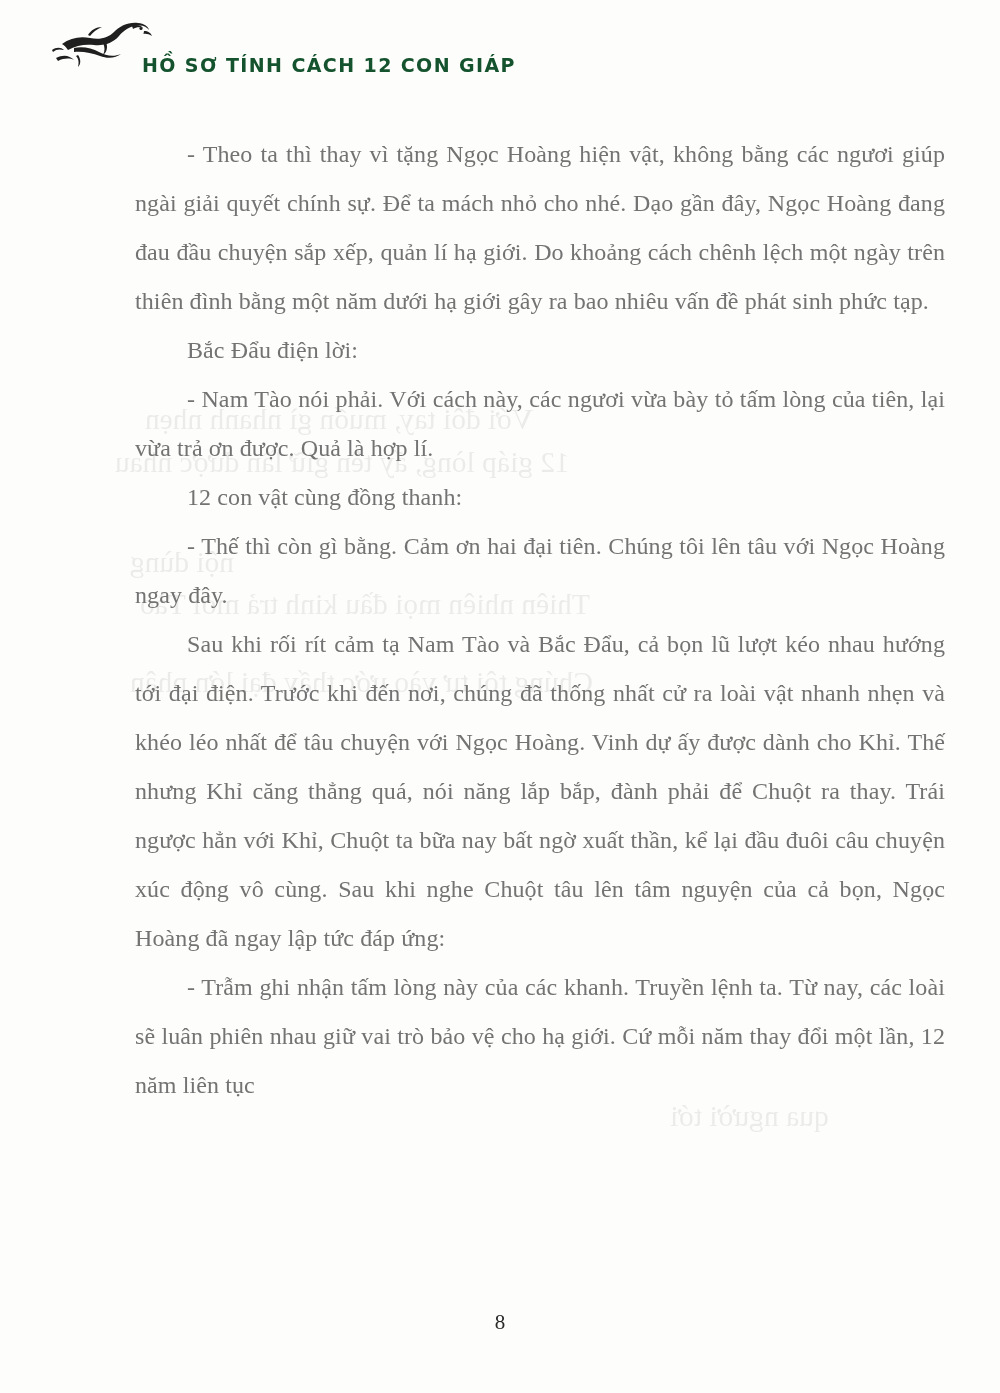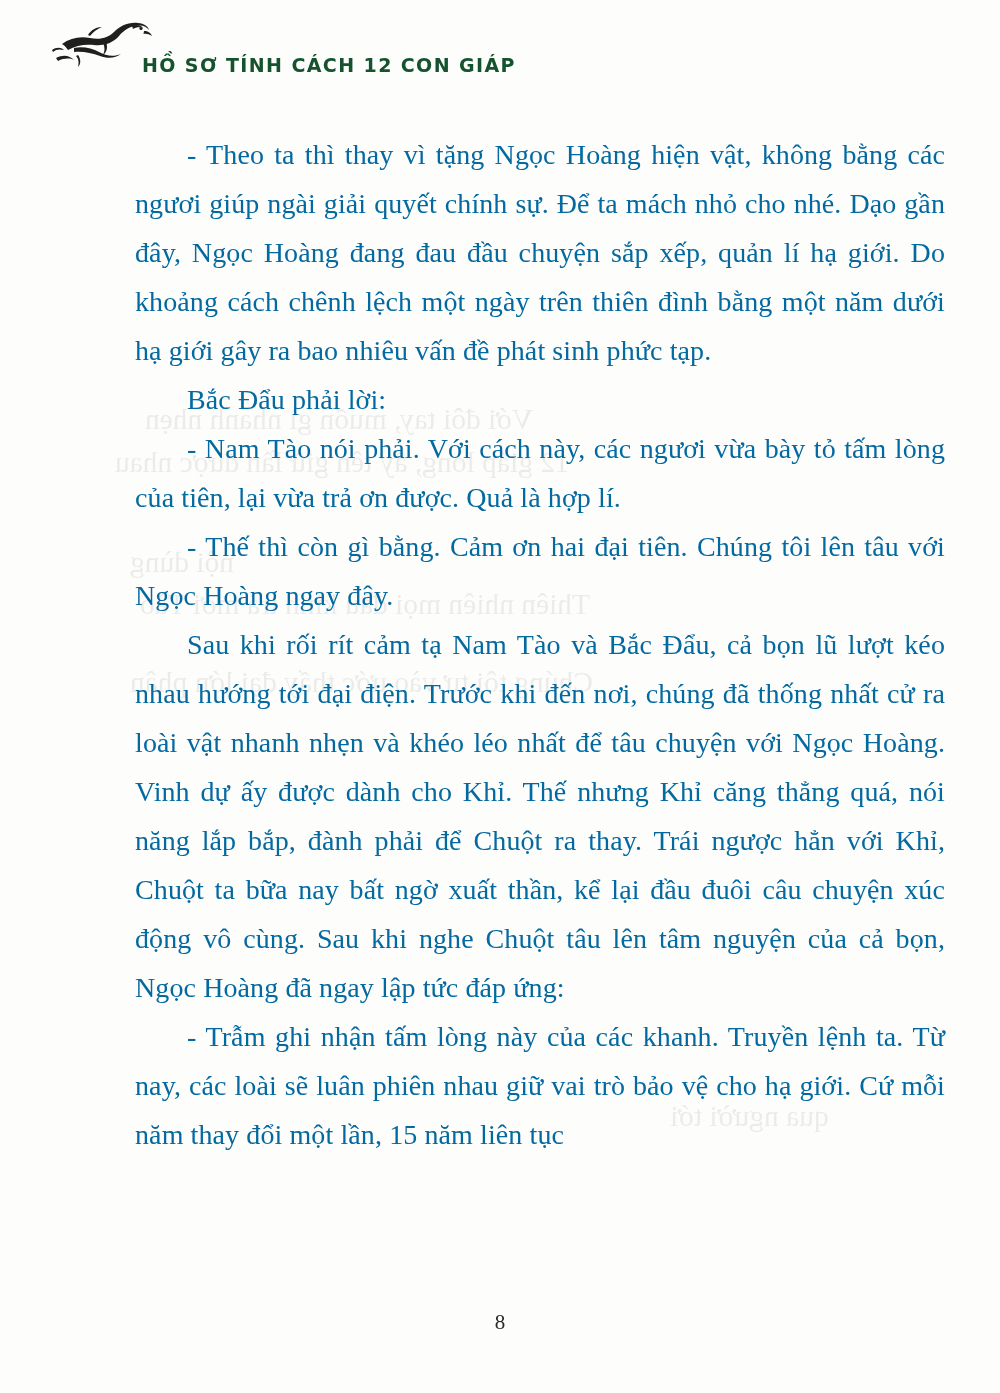--- a/index.html
+++ b/index.html
@@ -53,26 +53,26 @@
 
   
   .content {
     position: absolute;
     left: 135px;
     top: 130px;
     width: 810px;
   }
 
   .para {
-    font-size: 28px;
+    font-size: 24px;
     line-height: 49px;
     text-align: justify;
     text-indent: 52px;
     margin: 0;
-    color: #0369a1;
+    color: #737373;
     letter-spacing: 0.1px;
     -webkit-font-smoothing: antialiased;
   }
 
   .para.dialog {
     text-indent: 52px;
   }
 
   
   .ghost-layer {
@@ -130,22 +130,23 @@
         <path d="M62 28 C64 33 63 38 59 41 C61 37 61 33 59 29 Z"></path>
         <path d="M34 41 C37 45 37 50 34 53 C35 49 35 45 32 42 Z"></path>
         <path d="M8 36 C12 33 17 33 20 36 C16 35 12 35 9 38 Z"></path>
       </g>
     </svg>
     <div class="header-title">HỒ SƠ TÍNH CÁCH 12 CON GIÁP</div>
   </div>
 
   <div class="content">
     <p class="para dialog">- Theo ta thì thay vì tặng Ngọc Hoàng hiện vật, không bằng các ngươi giúp ngài giải quyết chính sự. Để ta mách nhỏ cho nhé. Dạo gần đây, Ngọc Hoàng đang đau đầu chuyện sắp xếp, quản lí hạ giới. Do khoảng cách chênh lệch một ngày trên thiên đình bằng một năm dưới hạ giới gây ra bao nhiêu vấn đề phát sinh phức tạp.</p>
-    <p class="para">Bắc Đẩu phải lời:</p>
+    <p class="para">Bắc Đẩu điện lời:</p>
     <p class="para dialog">- Nam Tào nói phải. Với cách này, các ngươi vừa bày tỏ tấm lòng của tiên, lại vừa trả ơn được. Quả là hợp lí.</p>
+    <p class="para">12 con vật cùng đồng thanh:</p>
     <p class="para dialog">- Thế thì còn gì bằng. Cảm ơn hai đại tiên. Chúng tôi lên tâu với Ngọc Hoàng ngay đây.</p>
     <p class="para">Sau khi rối rít cảm tạ Nam Tào và Bắc Đẩu, cả bọn lũ lượt kéo nhau hướng tới đại điện. Trước khi đến nơi, chúng đã thống nhất cử ra loài vật nhanh nhẹn và khéo léo nhất để tâu chuyện với Ngọc Hoàng. Vinh dự ấy được dành cho Khỉ. Thế nhưng Khỉ căng thẳng quá, nói năng lắp bắp, đành phải để Chuột ra thay. Trái ngược hẳn với Khỉ, Chuột ta bữa nay bất ngờ xuất thần, kể lại đầu đuôi câu chuyện xúc động vô cùng. Sau khi nghe Chuột tâu lên tâm nguyện của cả bọn, Ngọc Hoàng đã ngay lập tức đáp ứng:</p>
-    <p class="para dialog">- Trẫm ghi nhận tấm lòng này của các khanh. Truyền lệnh ta. Từ nay, các loài sẽ luân phiên nhau giữ vai trò bảo vệ cho hạ giới. Cứ mỗi năm thay đổi một lần, 15 năm liên tục</p>
+    <p class="para dialog">- Trẫm ghi nhận tấm lòng này của các khanh. Truyền lệnh ta. Từ nay, các loài sẽ luân phiên nhau giữ vai trò bảo vệ cho hạ giới. Cứ mỗi năm thay đổi một lần, 12 năm liên tục</p>
   </div>
 
   <div class="footer">8</div>
 
 </div>
 
 </body></html>

